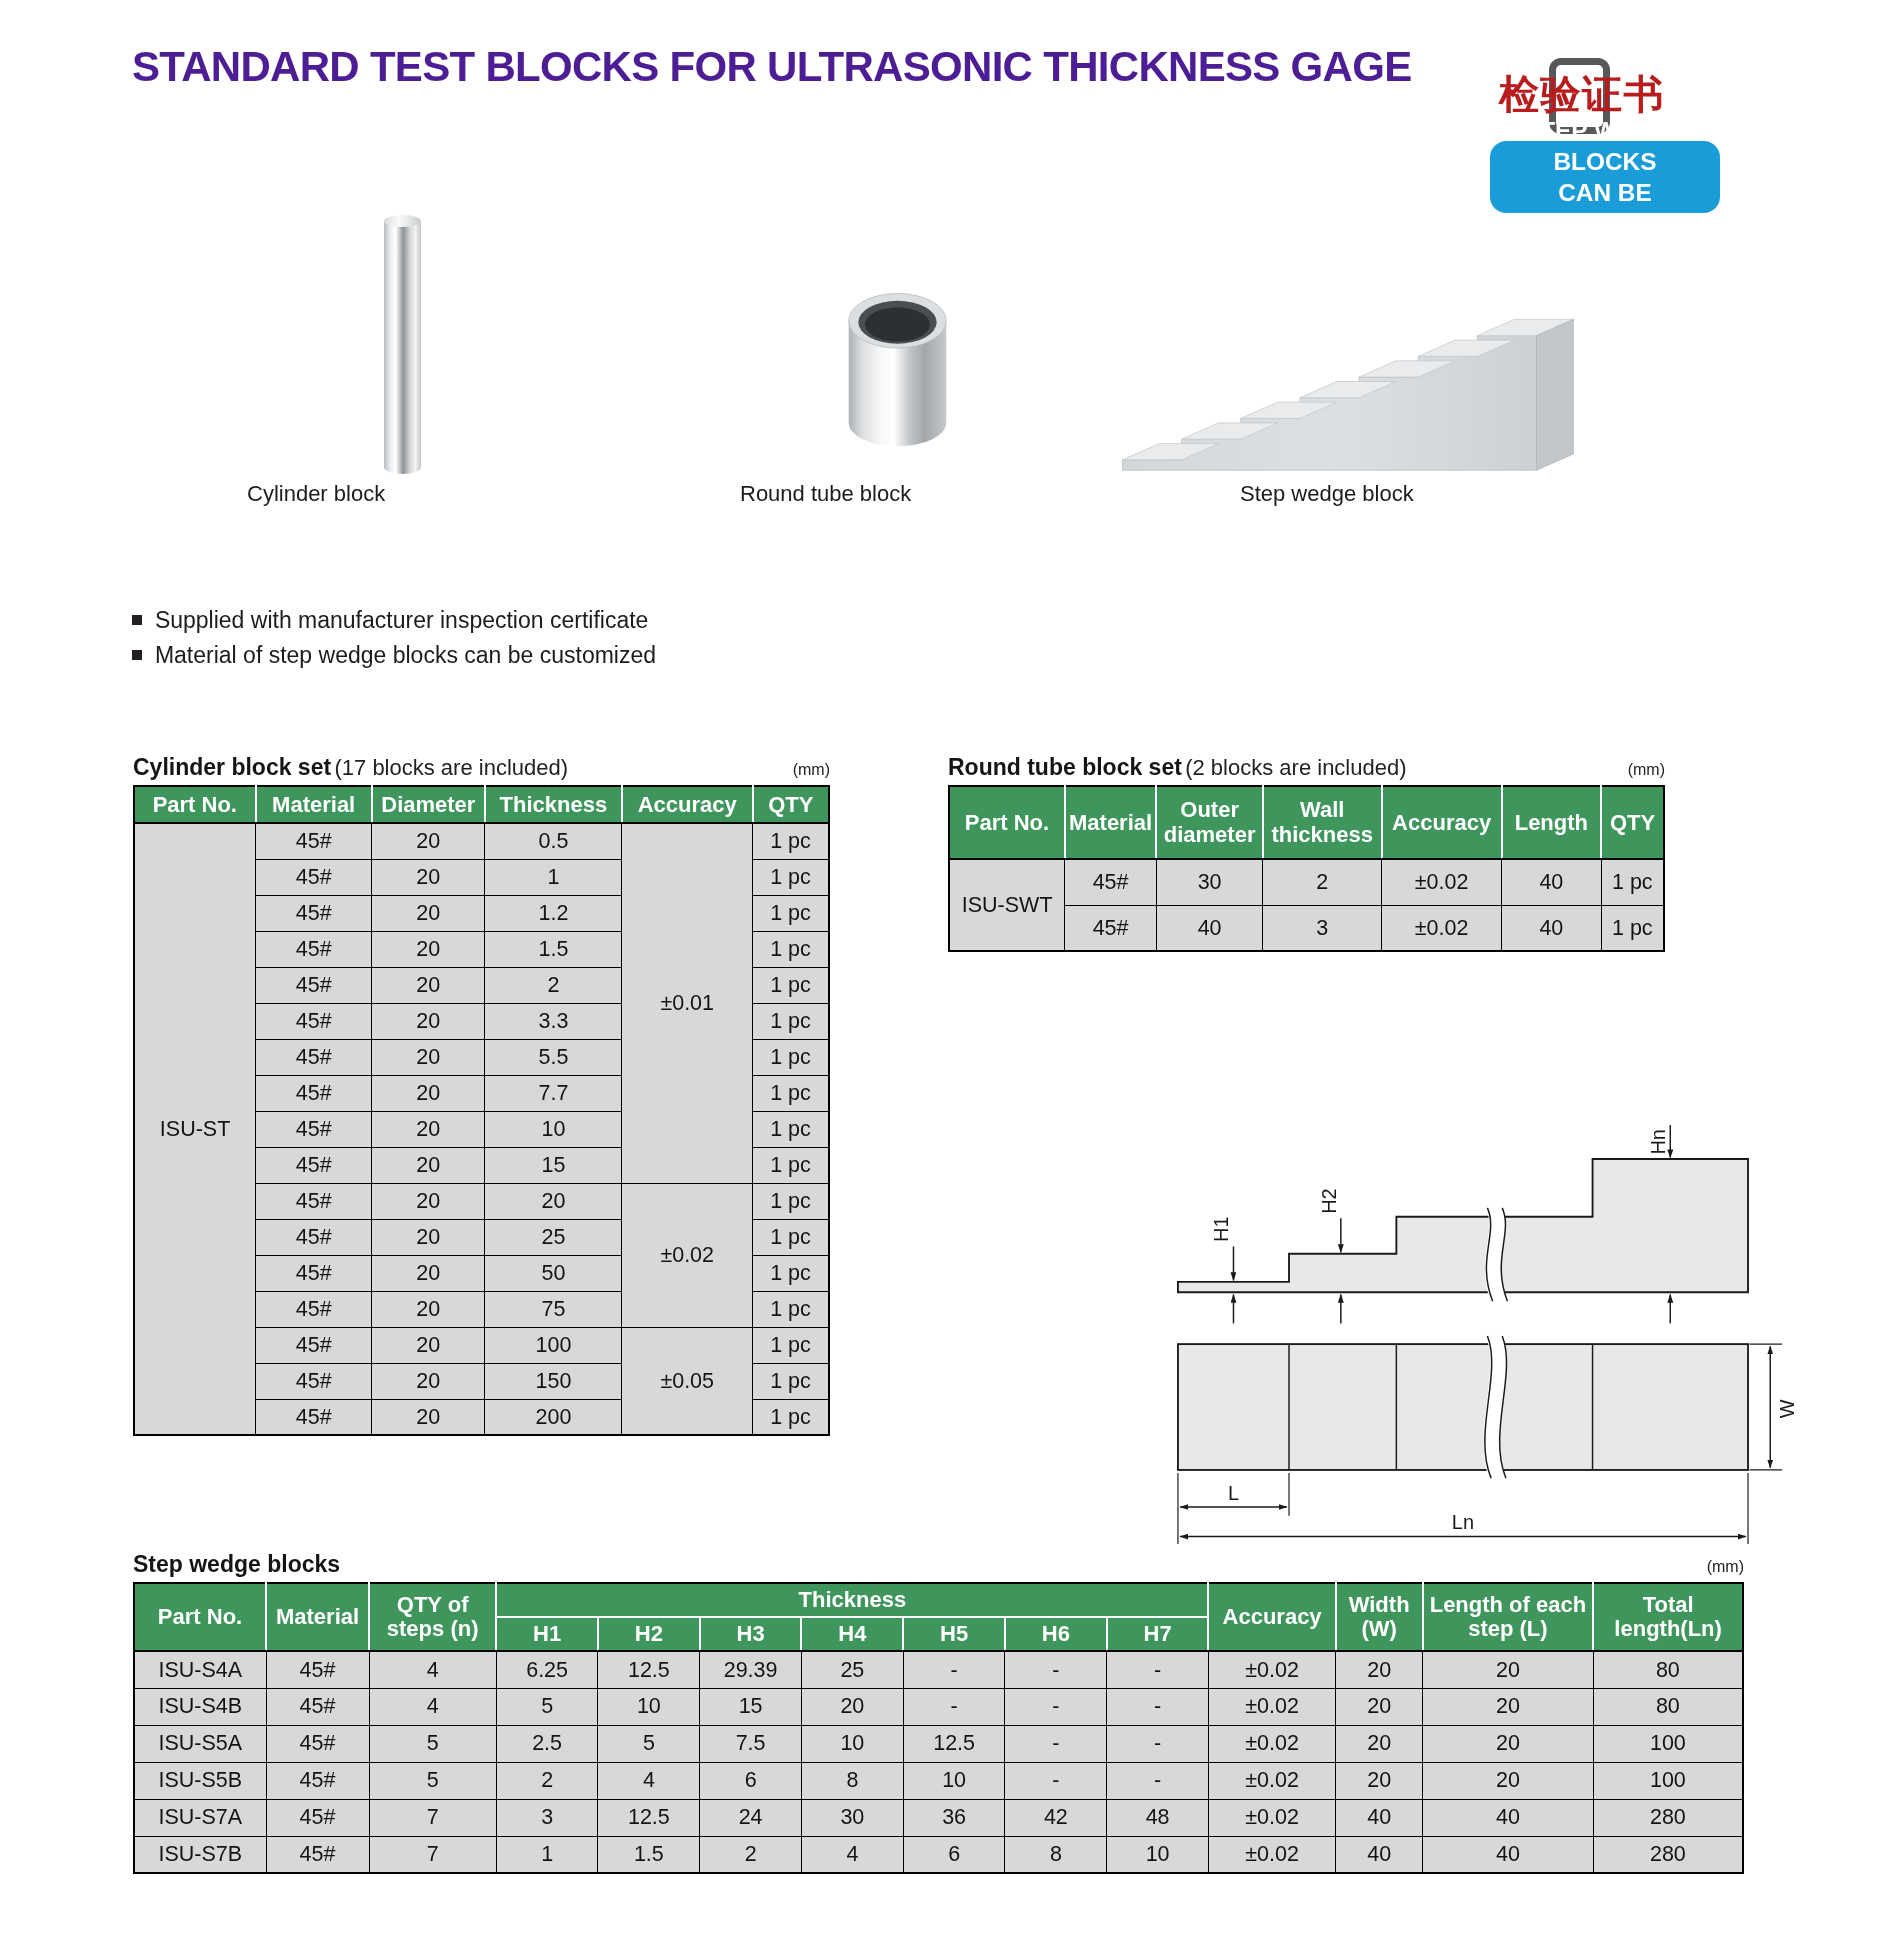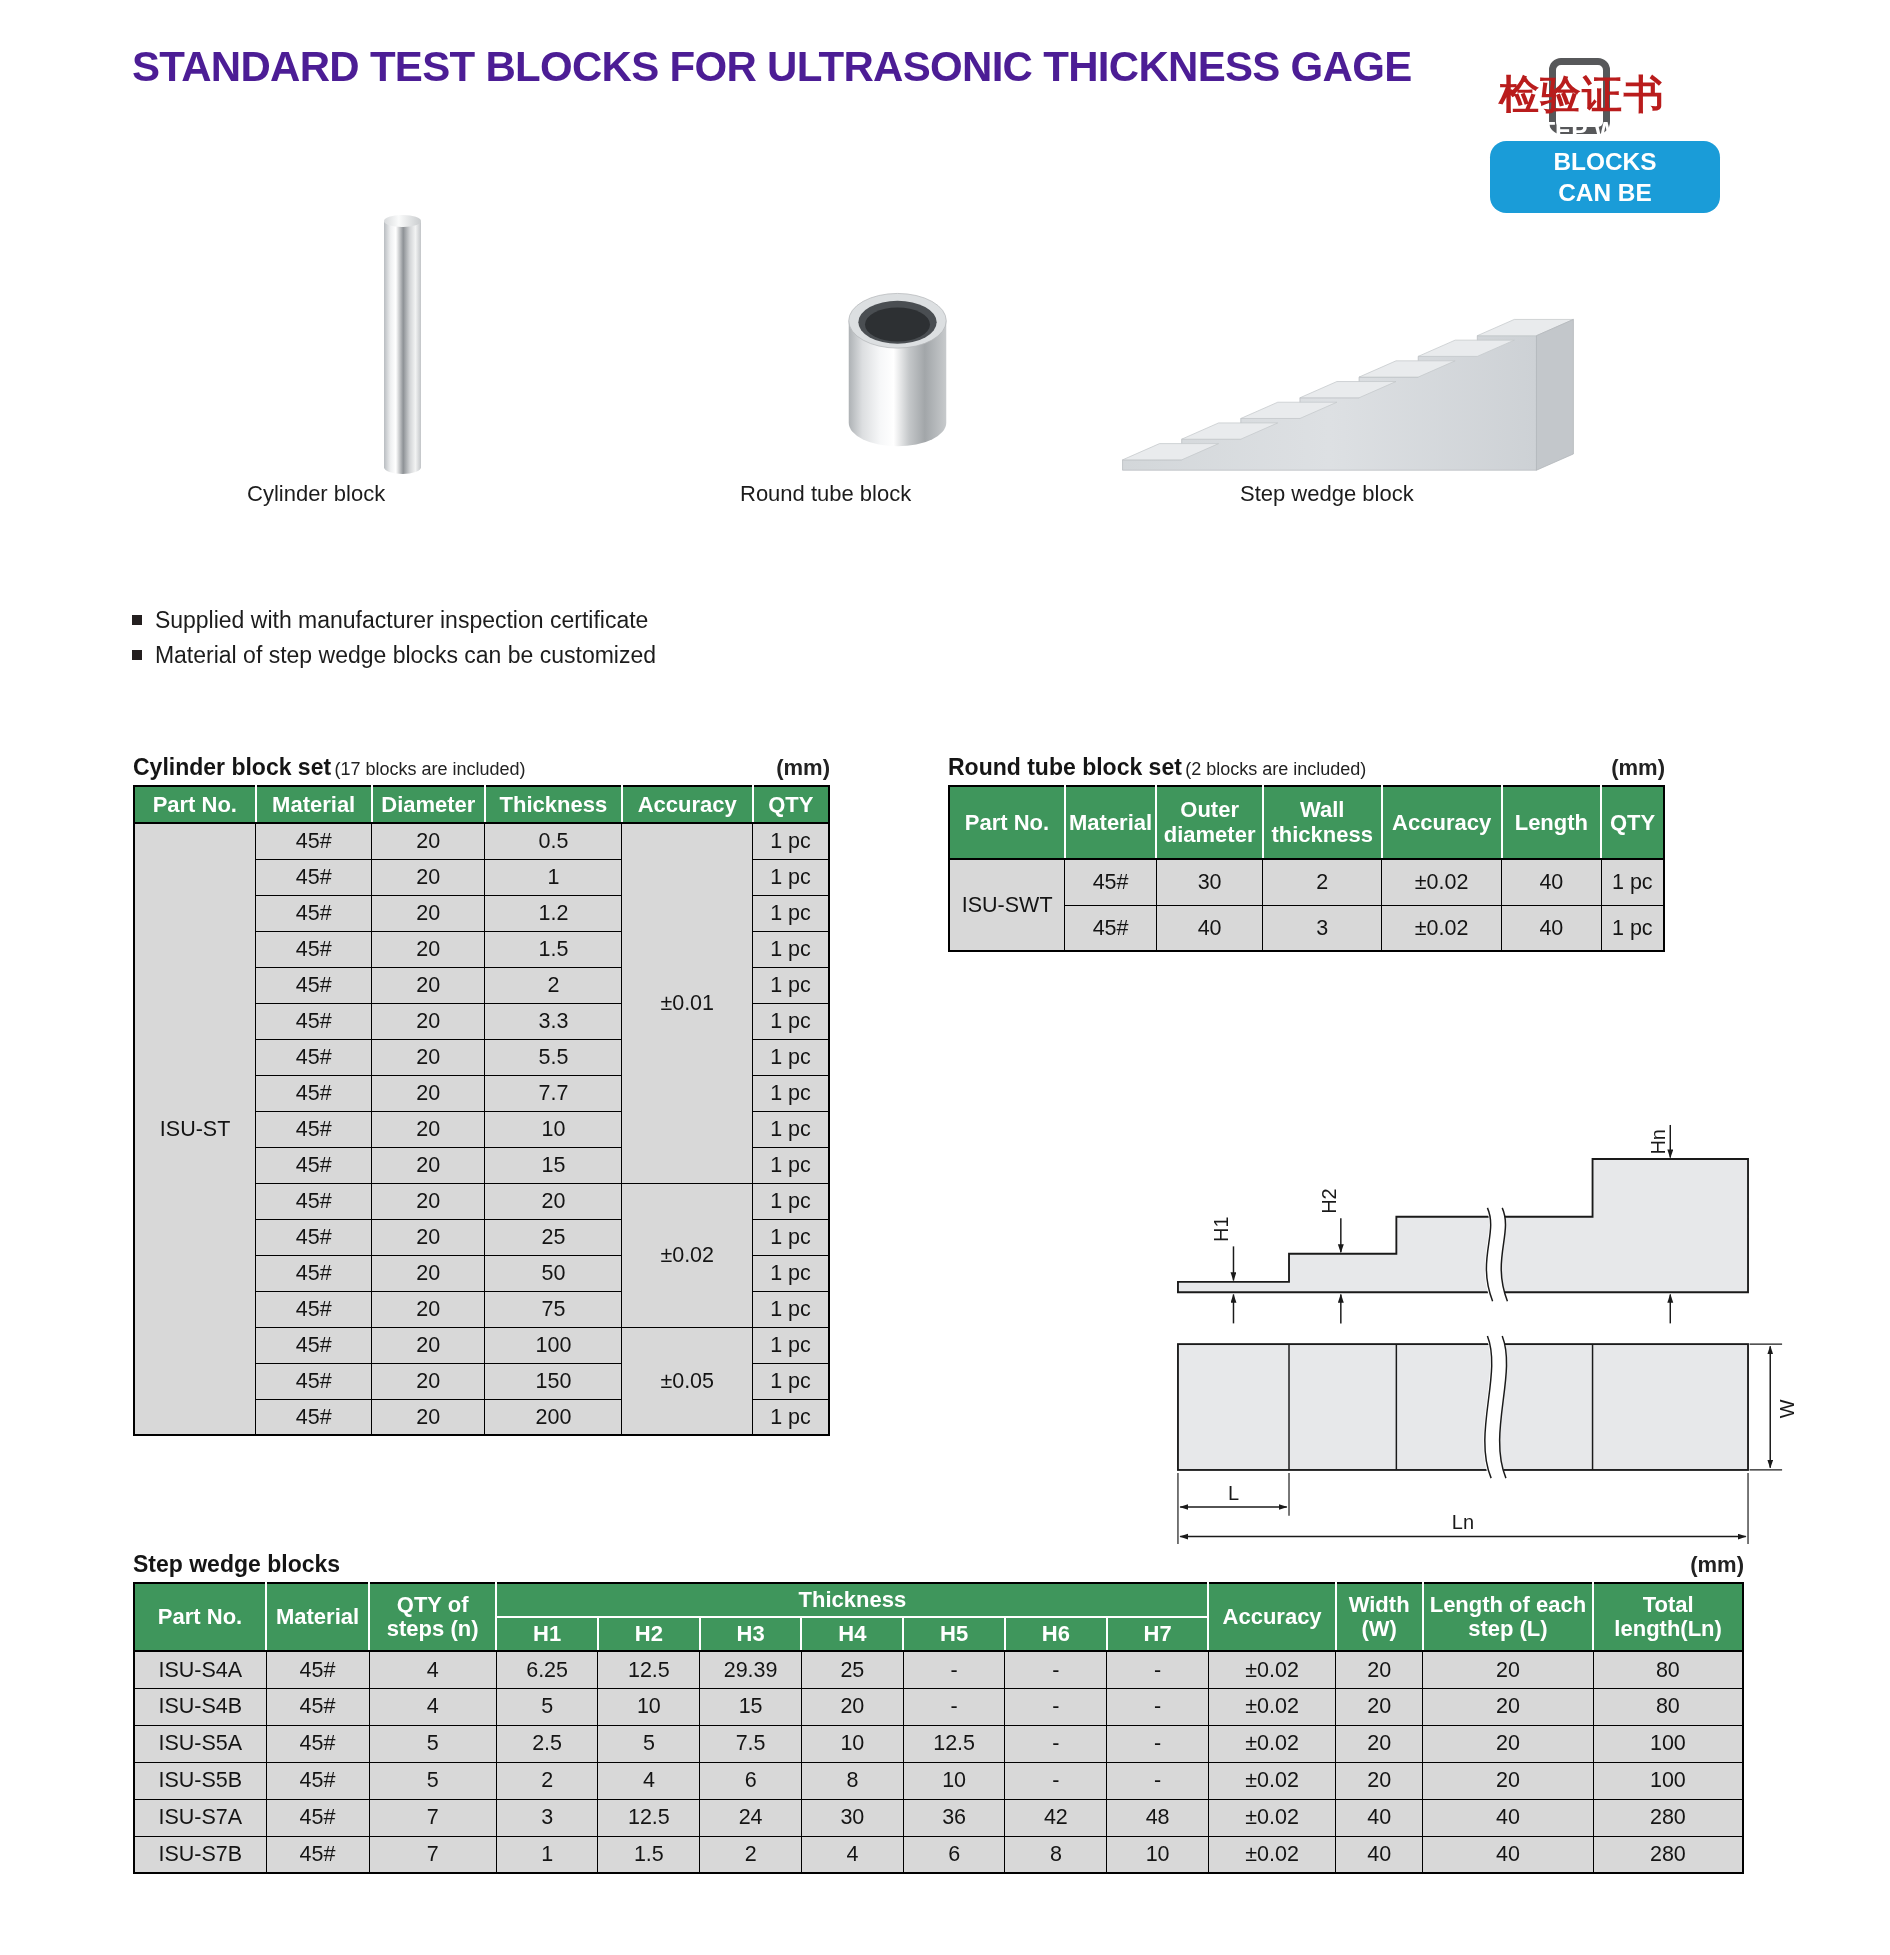--- a/index.html
+++ b/index.html
@@ -22,22 +22,22 @@
   .caption{font-size:22px;color:#1c1c1c;width:311px;}
 
   
   .bullets{left:132px;top:606px;font-size:23px;color:#1c1c1c;}
   .bullet-row{display:flex;align-items:flex-start;margin-bottom:6.7px;line-height:1.25;text-align:right;}
   .sq{width:9.6px;height:9.6px;background:#241f1f;margin:9px 13.3px 0 0;flex:0 0 auto;}
 
   
   .tbl-title{display:flex;justify-content:space-between;align-items:baseline;margin-bottom:5.2px;line-height:1.1;}
   .tbl-title .t-bold{font-size:23px;font-weight:bold;color:#151515;}
-  .tbl-title .t-note{font-size:18px;font-weight:normal;color:#222;}
-  .tbl-title .t-unit{font-size:22px;color:#222;font-weight:bold;}
+  .tbl-title .t-note{font-size:22px;font-weight:normal;color:#222;}
+  .tbl-title .t-unit{font-size:16px;color:#222;}
   table.tbl{border-collapse:collapse;table-layout:fixed;width:100%;border:2.2px solid #000;}
   table.tbl th{background:#3f965c;color:#fff;font-weight:bold;font-size:22px;line-height:1.12;
                border-bottom:2.2px solid #000;padding:1.5px 2.2px;text-align:center;}
   table.tbl th.wsl{border-left:2.2px solid #ffffff;}
   table.tbl th.wsb{border-bottom:2.2px solid #ffffff;}
   table.tbl td{background:#d8d8d8;border:1.5px solid #000;font-size:21.5px;text-align:center;padding:0 3px;color:#141414;}
   td.pn{font-weight:normal;font-size:22px;}
   .cyl-wrap{left:133px;top:755px;width:697px;}
   .cyl-tbl thead tr{height:37px;}
   .cyl-tbl tbody tr{height:36px;}

